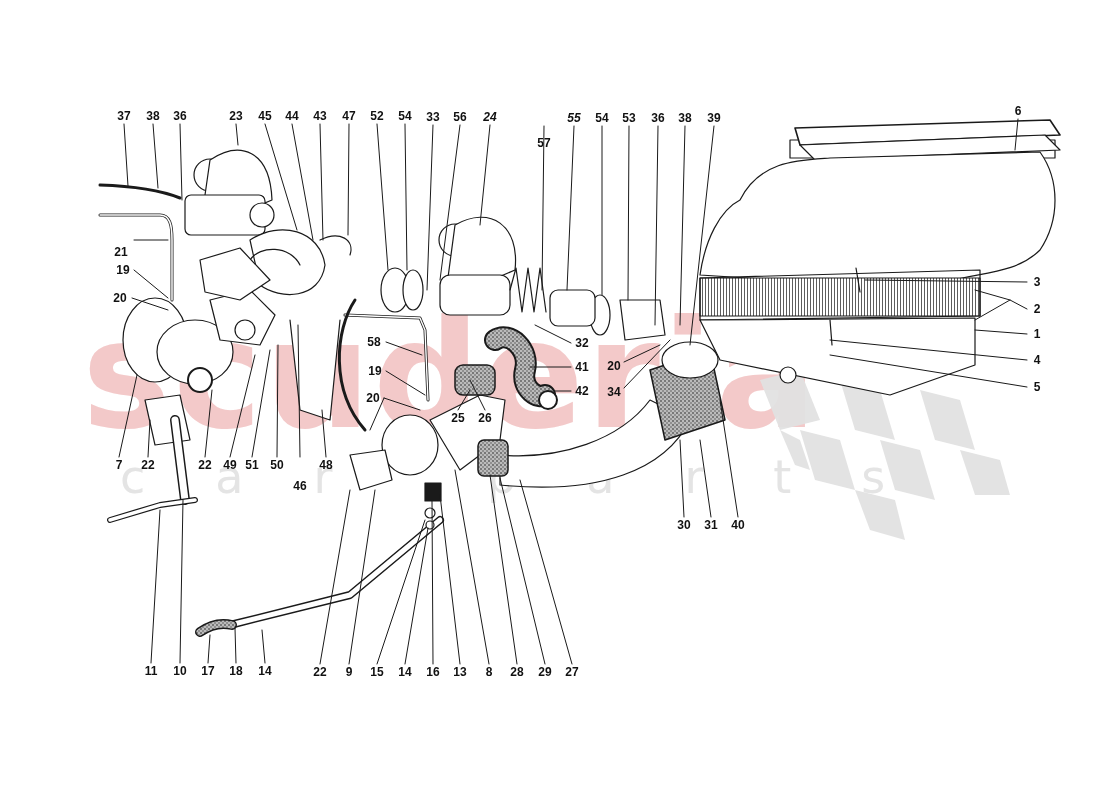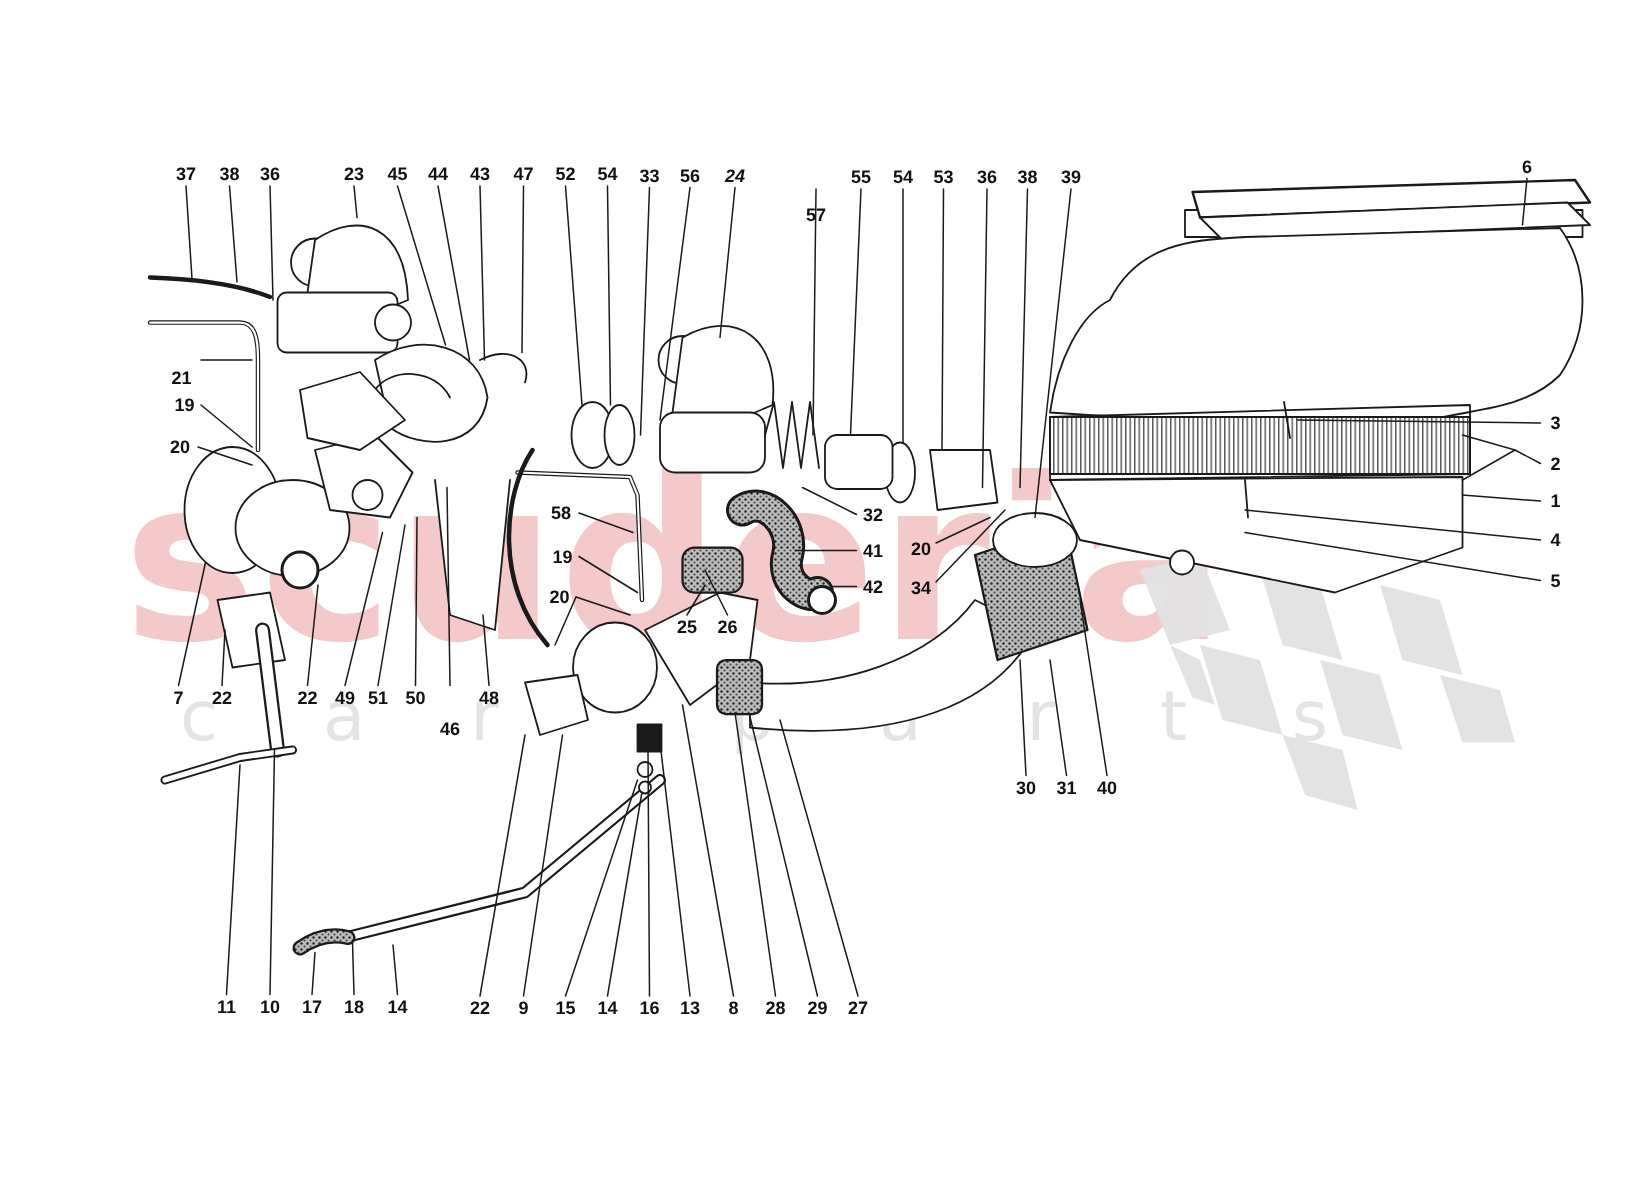--- a/index.html
+++ b/index.html
@@ -237,21 +237,21 @@
       <div class="callout" style="left: 265px; top: 116px;">45</div>
       <div class="callout" style="left: 292px; top: 116px;">44</div>
       <div class="callout" style="left: 320px; top: 116px;">43</div>
       <div class="callout" style="left: 349px; top: 116px;">47</div>
       <div class="callout" style="left: 377px; top: 116px;">52</div>
       <div class="callout" style="left: 405px; top: 116px;">54</div>
       <div class="callout" style="left: 433px; top: 117px;">33</div>
       <div class="callout" style="left: 460px; top: 117px;">56</div>
       <div class="callout" style="left: 490px; top: 117px; font-style: italic;">24</div>
       <div class="callout" style="left: 544px; top: 118px; margin-top: 25px;">57</div>
-      <div class="callout" style="left: 574px; top: 118px;">55</div>
+      <div class="callout" style="left: 574px; top: 118px; font-style: italic;">55</div>
       <div class="callout" style="left: 602px; top: 118px;">54</div>
       <div class="callout" style="left: 629px; top: 118px;">53</div>
       <div class="callout" style="left: 658px; top: 118px;">36</div>
       <div class="callout" style="left: 685px; top: 118px;">38</div>
       <div class="callout" style="left: 714px; top: 118px;">39</div>
       <div class="callout" style="left: 1018px; top: 111px;">6</div>
       <div class="callout" style="left: 121px; top: 240px; margin-top: 12px;">21</div>
       <div class="callout" style="left: 123px; top: 270px;">19</div>
       <div class="callout" style="left: 120px; top: 298px;">20</div>
       <div class="callout" style="left: 1037px; top: 282px;">3</div>

